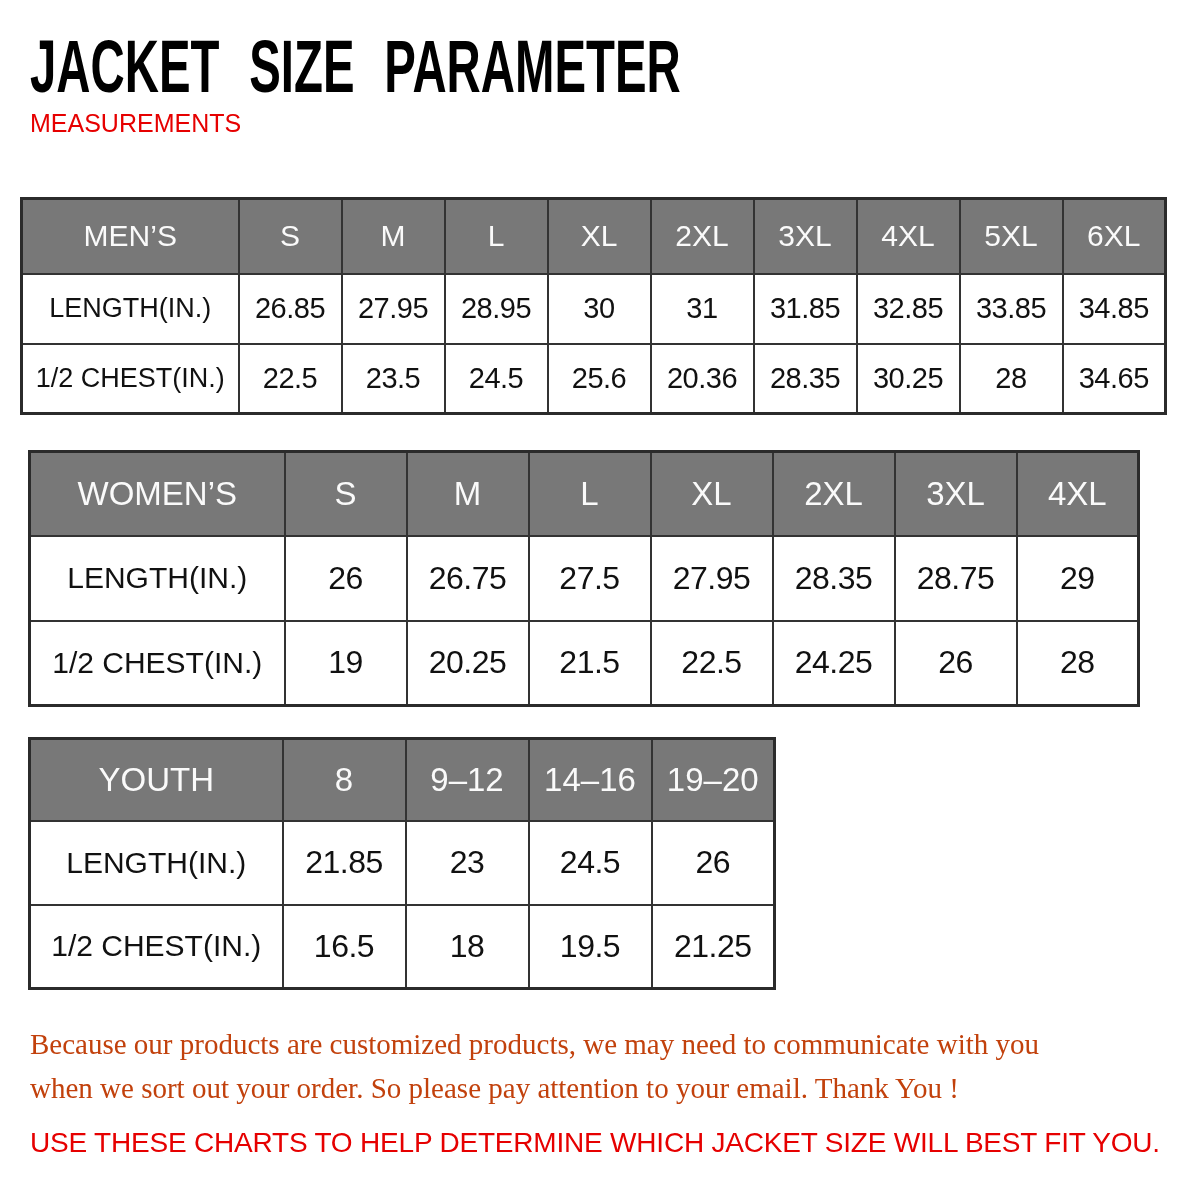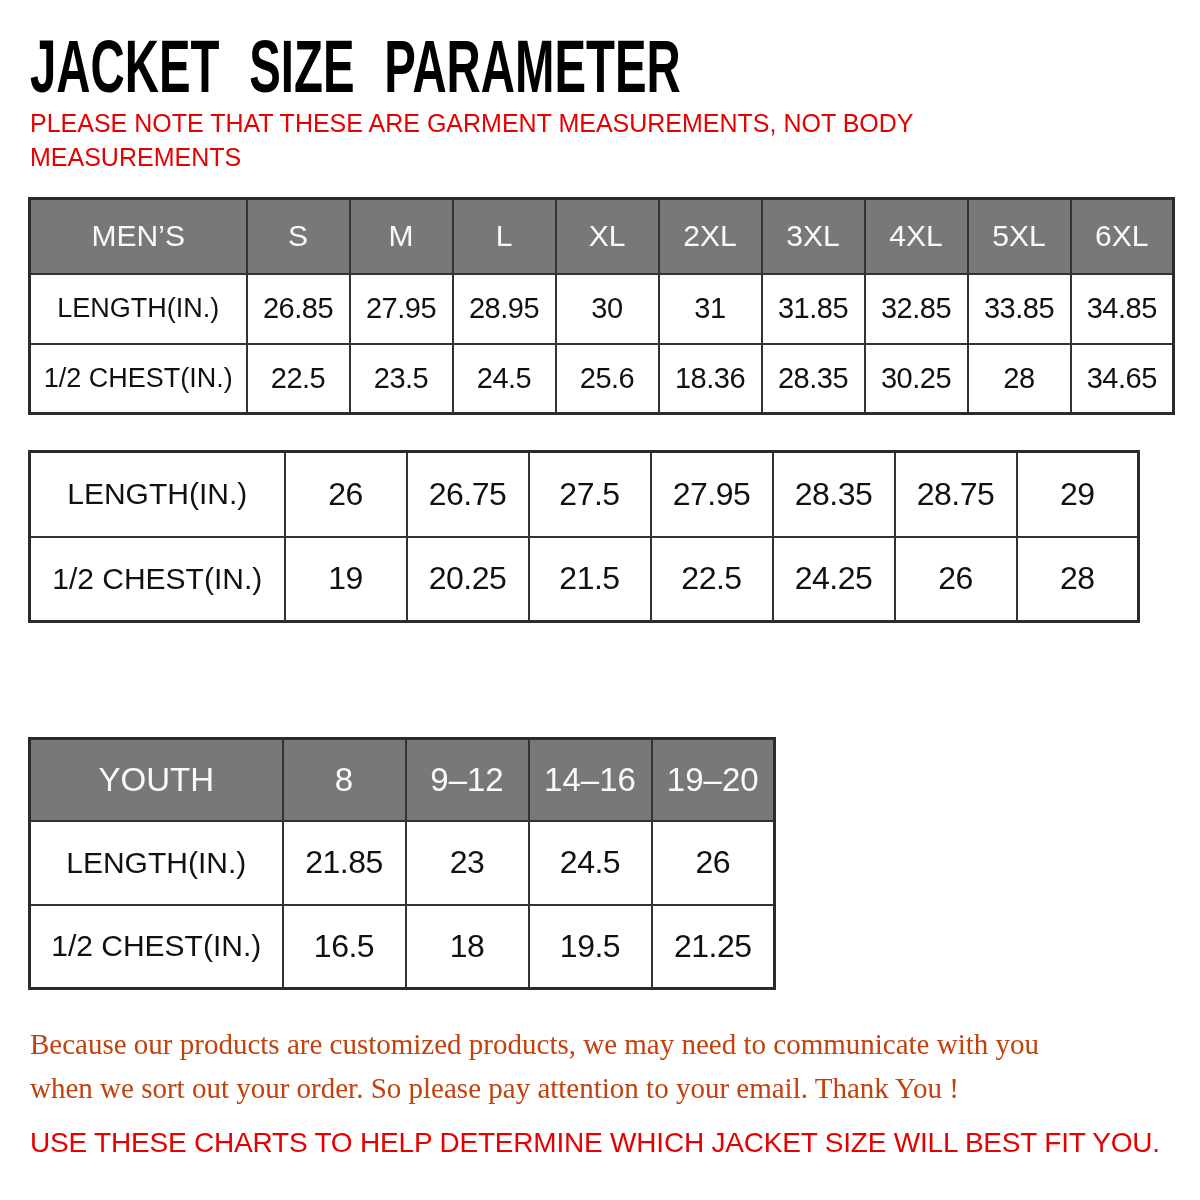--- a/index.html
+++ b/index.html
@@ -28,21 +28,21 @@
   table.size-table th, table.size-table td{
     border:2px solid #333333;padding:0;text-align:center;vertical-align:middle;
     overflow:hidden;white-space:nowrap;
   }
   table.size-table th{
     background:#787878;color:#fafafa;font-weight:normal;
   }
   td.row-label{color:#111;margin-top:8px;}
   td.num{letter-spacing:-0.5px;}
   
-  #mens-table{left:28px;top:197px;padding-left:40px;}
+  #mens-table{left:20px;top:197px;padding-left:40px;}
   #mens-table th{font-size:30px;}
   #mens-table td.row-label{font-size:27px;}
   #mens-table td.num{font-size:29px;margin-top:45px;}
   
   #womens-table{left:28px;top:450px;}
   #womens-table th{font-size:33px;}
   #womens-table td.row-label{font-size:30px;}
   #womens-table td.num{font-size:32px;}
   
   #youth-table{left:28px;top:737px;}
@@ -60,21 +60,20 @@
     letter-spacing:-0.2px;
     text-align:right;
   }
 </style>
 </head>
 <body>
 
 <div class="title">JACKET SIZE PARAMETER</div>
 
 <div class="note">
-  <div>PLEASE NOTE THAT THESE ARE GARMENT MEASUREMENTS, NOT BODY</div>
   <div>MEASUREMENTS</div>
 </div>
 
 <table class="size-table" id="mens-table">
   <colgroup>
     <col style="width:217px">
       <col style="width:103px">
       <col style="width:103px">
       <col style="width:103px">
     <col style="width:103px">
@@ -108,41 +107,51 @@
     <td class="num">32.85</td>
     <td class="num">33.85</td>
     <td class="num">34.85</td>
   </tr>
   <tr style="height:70px">
     <td class="row-label">1/2 CHEST(IN.)</td>
     <td class="num">22.5</td>
     <td class="num">23.5</td>
     <td class="num">24.5</td>
     <td class="num">25.6</td>
-    <td class="num">18.36</td>
+    <td class="num">20.36</td>
     <td class="num">28.35</td>
     <td class="num">30.25</td>
     <td class="num">28</td>
     <td class="num">34.65</td>
   </tr>
 </tbody>
   </table>
 
 <table class="size-table" id="womens-table">
   <colgroup>
     <col style="width:255px">
       <col style="width:122px">
       <col style="width:122px">
       <col style="width:122px">
     <col style="width:122px">
       <col style="width:122px">
       <col style="width:122px">
       <col style="width:122px">
   </colgroup>
   <tbody>
+      <tr style="height:84px">
+    <th>WOMEN’S</th>
+    <th>S</th>
+    <th>M</th>
+    <th>L</th>
+    <th>XL</th>
+    <th>2XL</th>
+    <th>3XL</th>
+    <th>4XL</th>
+  </tr>
   <tr style="height:85px">
     <td class="row-label">LENGTH(IN.)</td>
     <td class="num">26</td>
     <td class="num">26.75</td>
     <td class="num">27.5</td>
     <td class="num">27.95</td>
     <td class="num">28.35</td>
     <td class="num">28.75</td>
     <td class="num">29</td>
   </tr>

